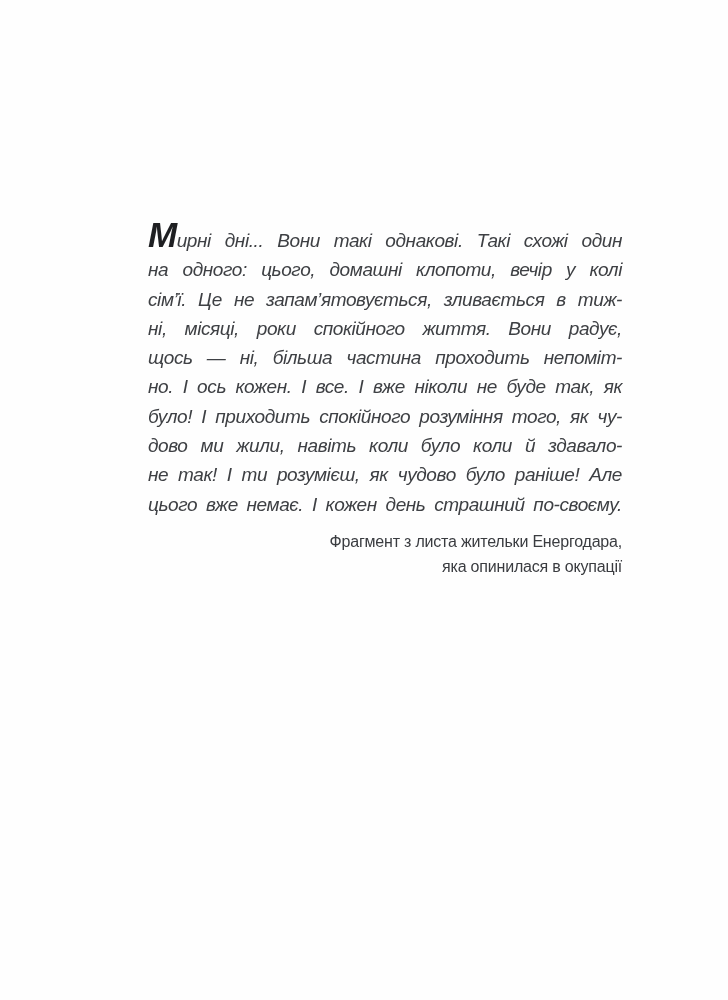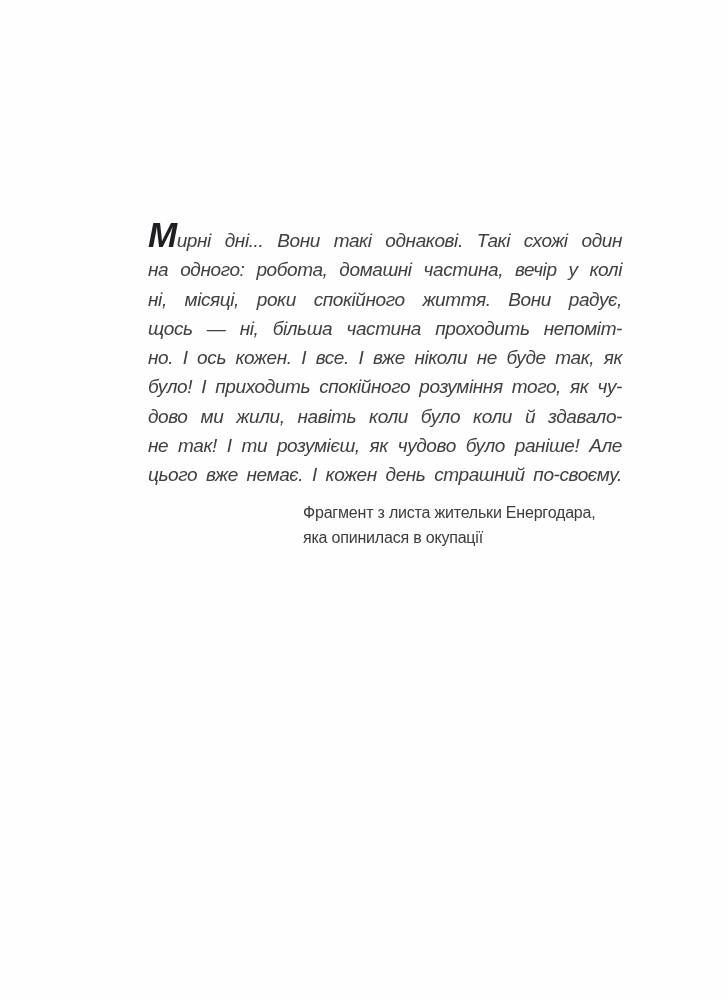--- a/index.html
+++ b/index.html
@@ -52,34 +52,35 @@
     margin-top: 10px;
     margin-left: 155px;
   }
 
   .attr-line {
     font-style: normal;
     font-size: 16px;
     letter-spacing: -0.2px;
     line-height: 25px;
     color: var(--attribution-color, #3a3c40);
-    text-align: left;
+    text-align: right;
   }
 </style>
 </head>
 <body>
 
 <div class="page">
 
   <div class="quote-block">
 
     <div class="qline"><span class="initial">М</span><span>ирні дні... Вони такі однакові. Такі схожі один</span></div>
 
     <div>
-        <div class="qline">на одного: робота, домашні частина, вечір у колі</div>
+        <div class="qline">на одного: цього, домашні клопоти, вечір у колі</div>
+        <div class="qline">сім’ї. Це не запам’ятовується, зливається в тиж-</div>
         <div class="qline">ні, місяці, роки спокійного життя. Вони радує,</div>
         <div class="qline">щось — ні, більша частина проходить непоміт-</div>
         <div class="qline">но. І ось кожен. І все. І вже ніколи не буде так, як</div>
         <div class="qline">було! І приходить спокійного розуміння того, як чу-</div>
         <div class="qline">дово ми жили, навіть коли було коли й здавало-</div>
         <div class="qline">не так! І ти розумієш, як чудово було раніше! Але</div>
         <div class="qline">цього вже немає. І кожен день страшний по-своєму.</div>
       </div>
 
     <div class="attribution">

